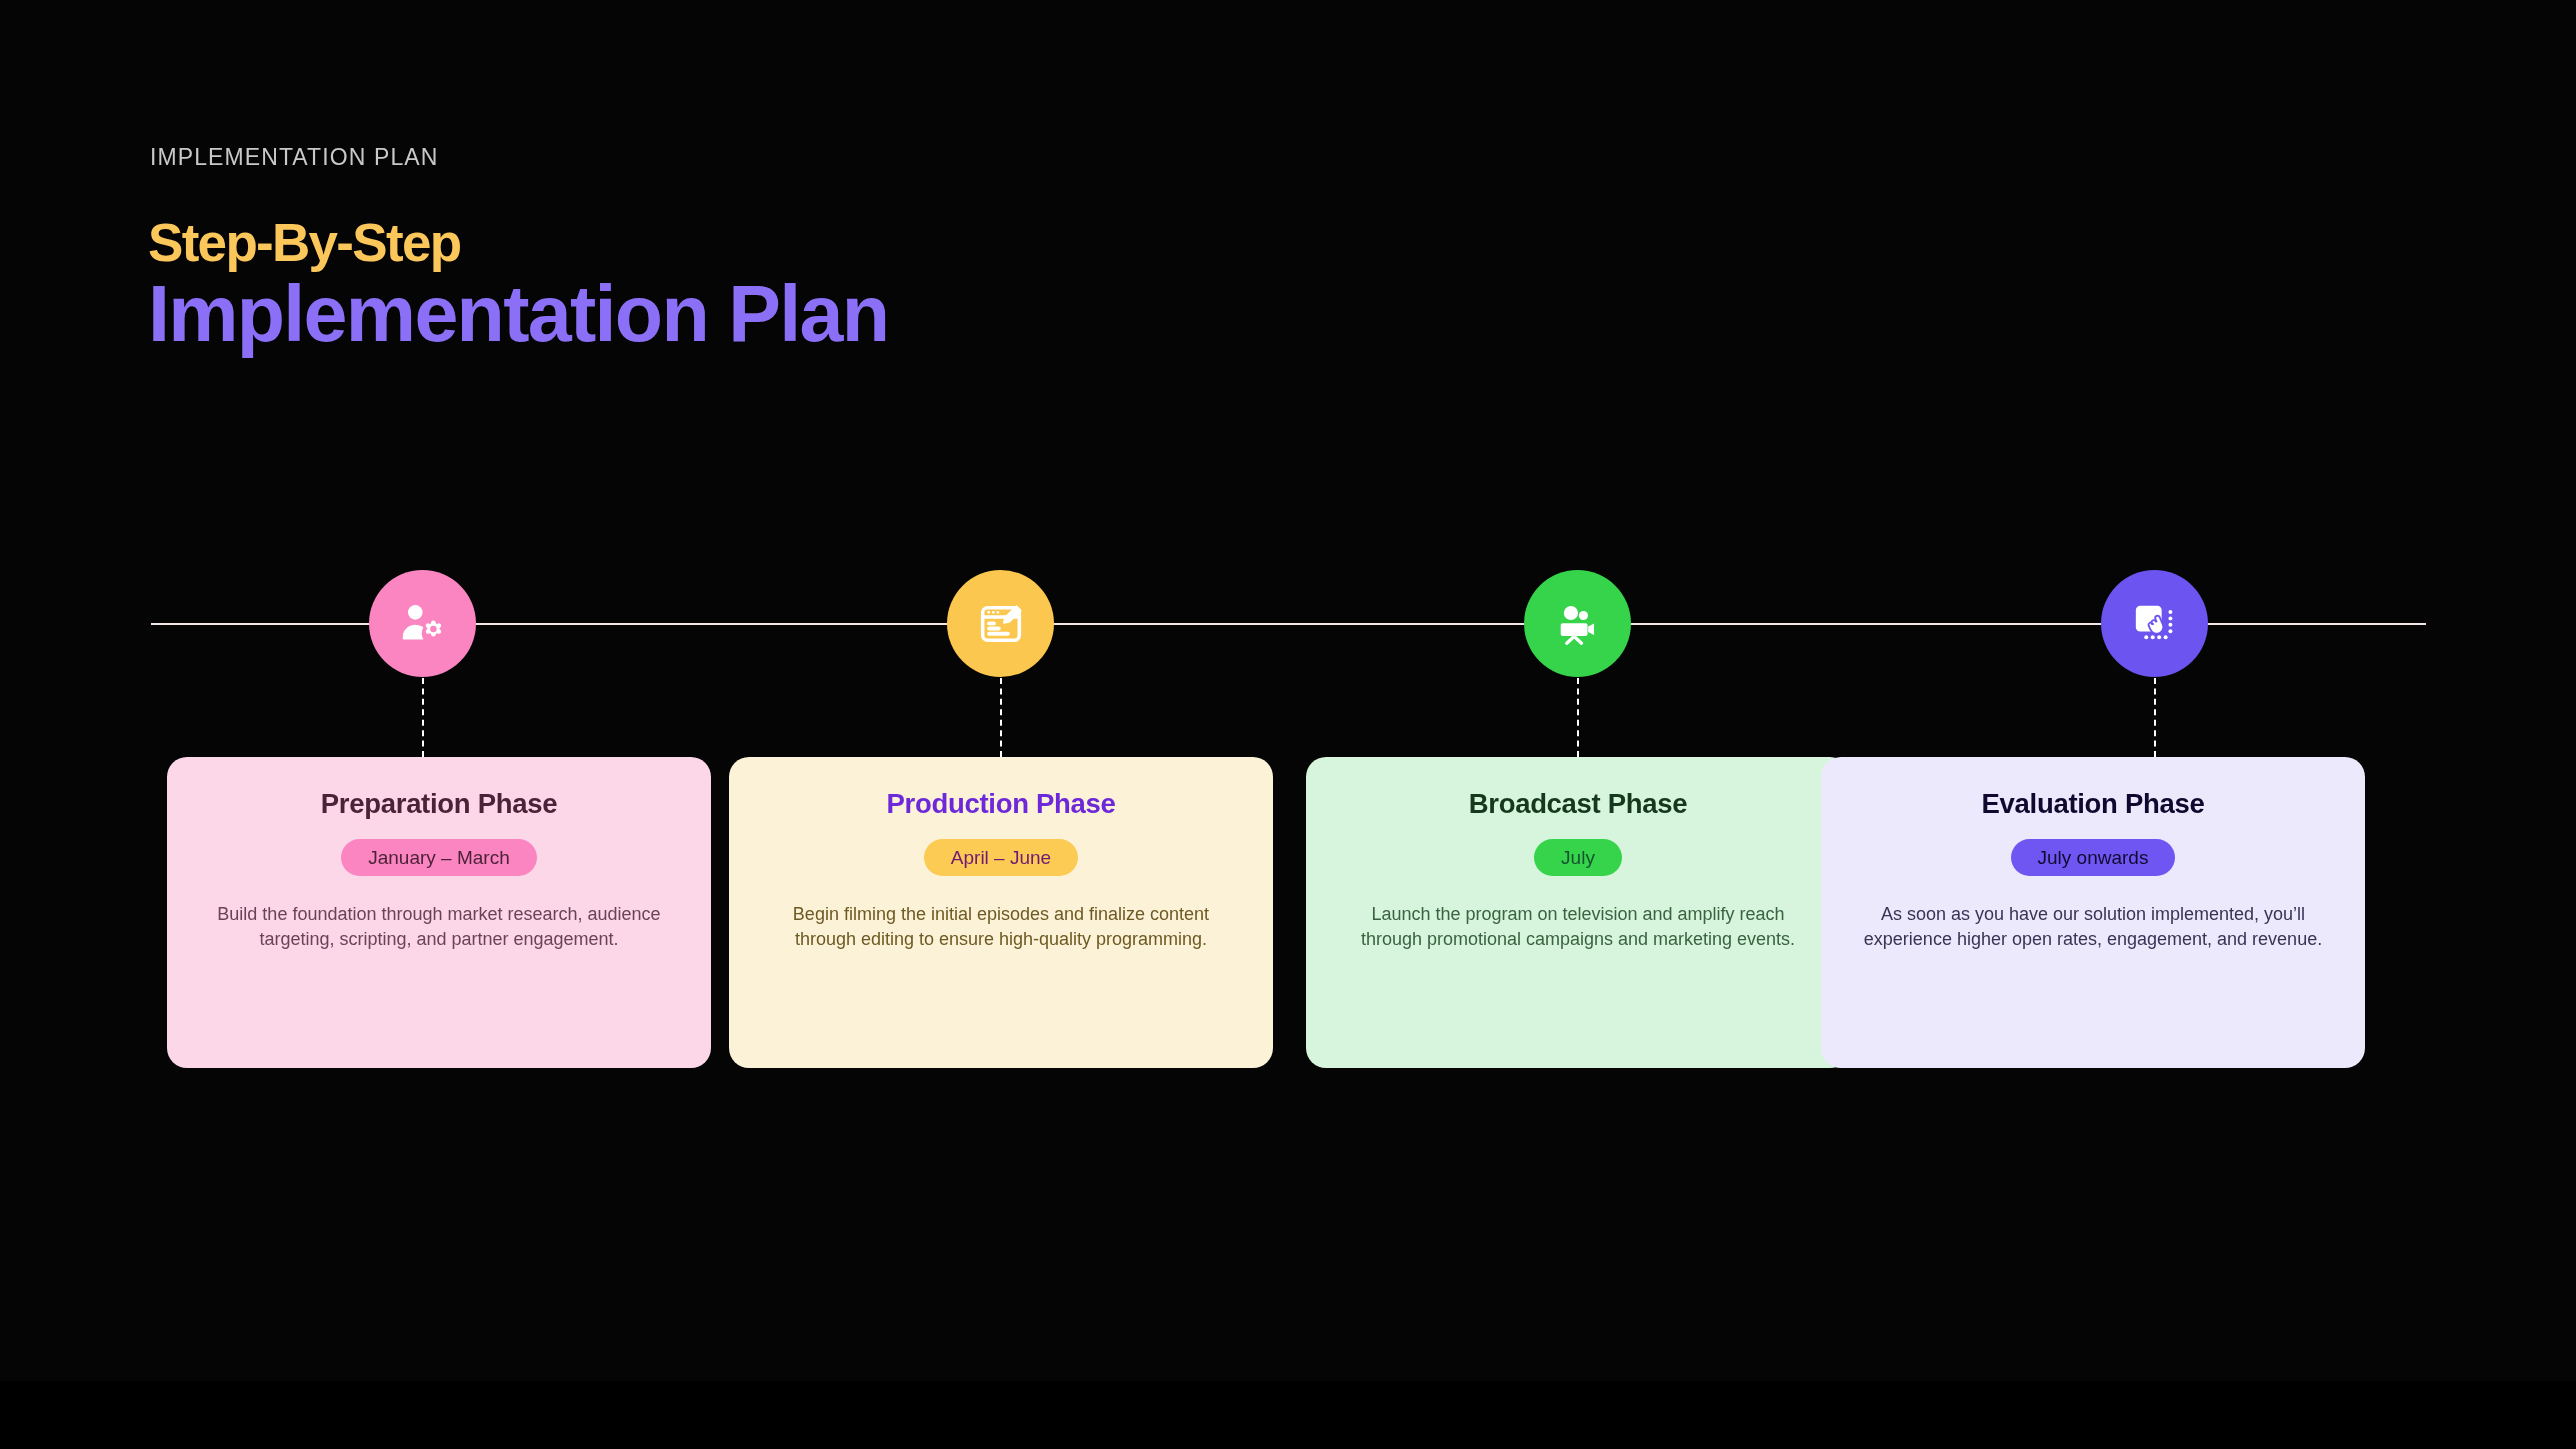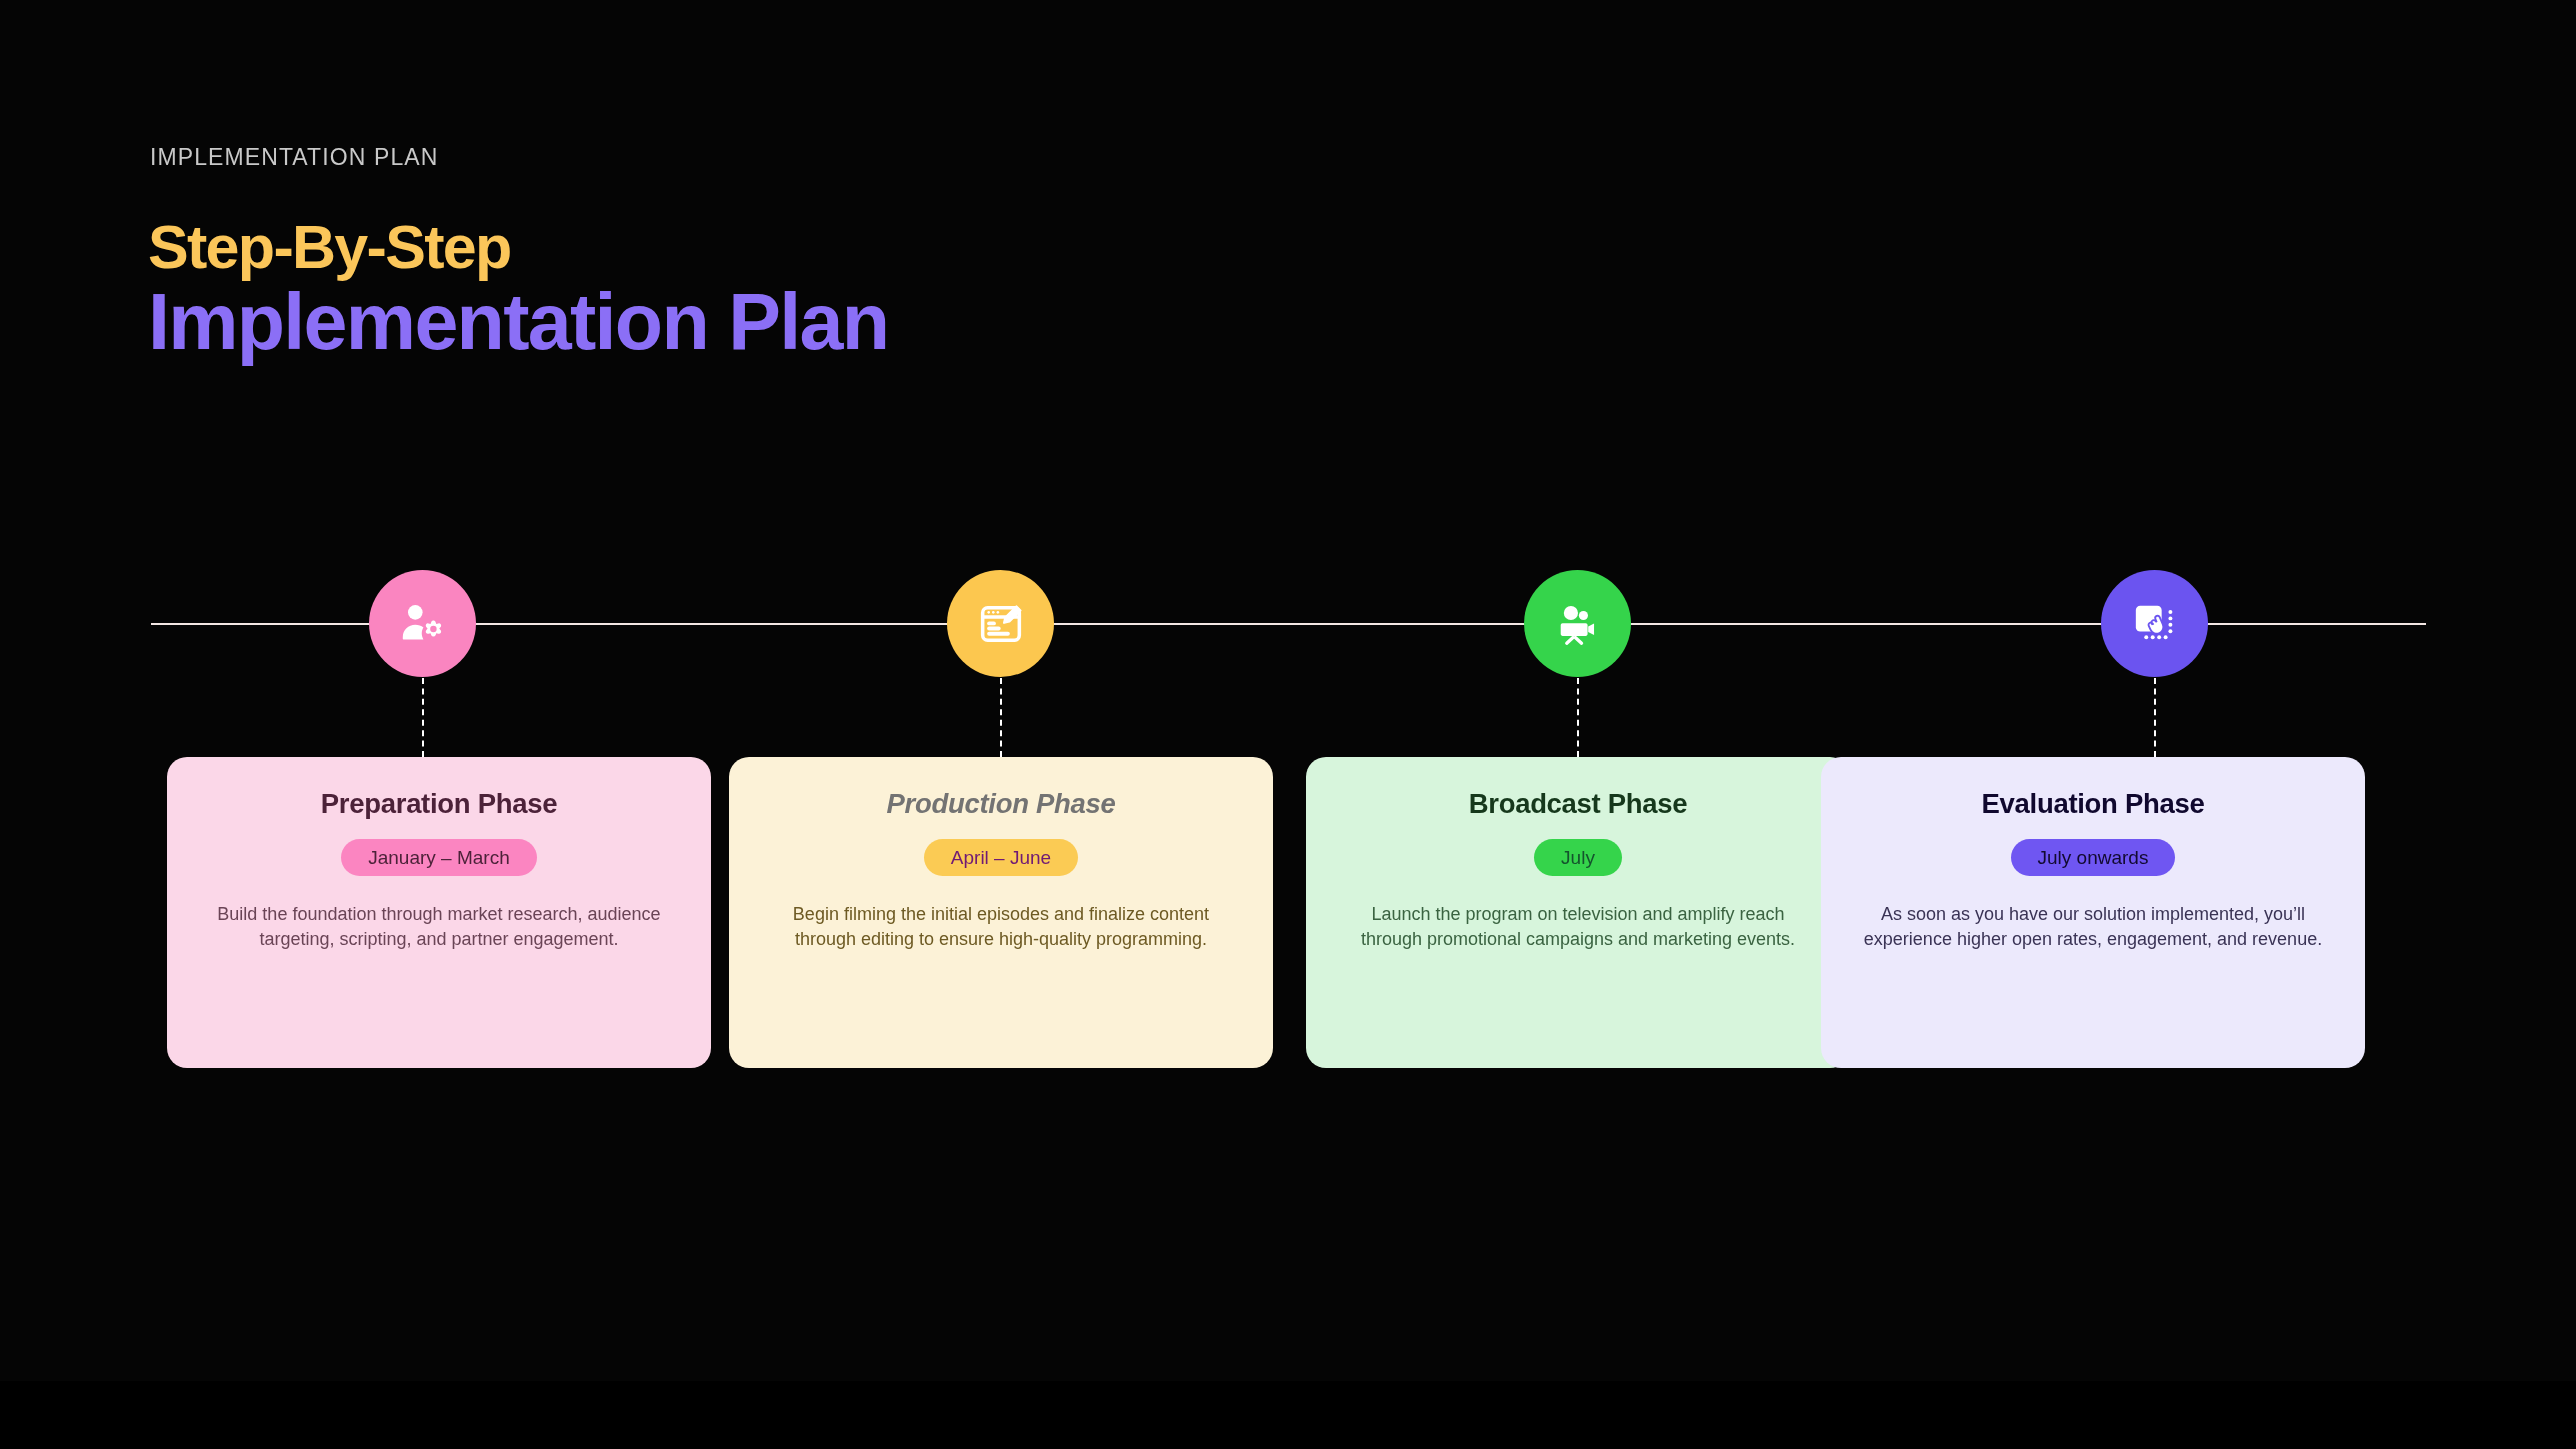--- a/index.html
+++ b/index.html
@@ -38,21 +38,21 @@
   .headline {
     position: absolute;
     left: 148px;
     top: 215px;
     line-height: 1.07;
     font-weight: 700;
     letter-spacing: -1.7px;
   }
   .headline .line1 {
     display: block;
-    font-size: 61px;
+    font-size: 53px;
     color: #fbc65a;
   }
   .headline .line2 {
     display: block;
     font-size: 79px;
     color: #8b6ff6;
   }
 
   
   .timeline-rail {
@@ -196,21 +196,21 @@
   <div class="connector" id="conn-2" style="left: 1577px; border-left-color: rgb(255, 255, 255);"></div>
   <div class="connector" id="conn-3" style="left: 2154px; border-left-color: rgb(255, 255, 255);"></div>
 
   <div class="card" id="card-0" style="left: 167px; background: rgb(251, 215, 232);">
     <div class="card-title" style="color: rgb(76, 34, 57);">Preparation Phase</div>
     <span class="pill" style="background: rgb(251, 133, 193); color: rgb(76, 34, 57);">January – March</span>
     <div class="card-desc" style="color: rgb(106, 68, 86);">Build the foundation through market research, audience targeting, scripting, and partner engagement.</div>
   </div>
 
   <div class="card" id="card-1" style="left: 729px; background: rgb(252, 242, 215);">
-    <div class="card-title" style="color: #737373; font-style: italic;">Production Phase</div>
+    <div class="card-title" style="color: #6d28d9;">Production Phase</div>
     <span class="pill" style="background: rgb(251, 203, 84); color: #701a75;">April – June</span>
     <div class="card-desc" style="color: rgb(109, 90, 35);">Begin filming the initial episodes and finalize content through editing to ensure high-quality programming.</div>
   </div>
 
   <div class="card" id="card-2" style="left: 1306px; background: rgb(215, 245, 220);">
     <div class="card-title" style="color: rgb(22, 56, 28);">Broadcast Phase</div>
     <span class="pill" style="background: rgb(53, 212, 75); color: #14532d;">July</span>
     <div class="card-desc" style="color: rgb(58, 99, 65);">Launch the program on television and amplify reach through promotional campaigns and marketing events.</div>
   </div>
 

